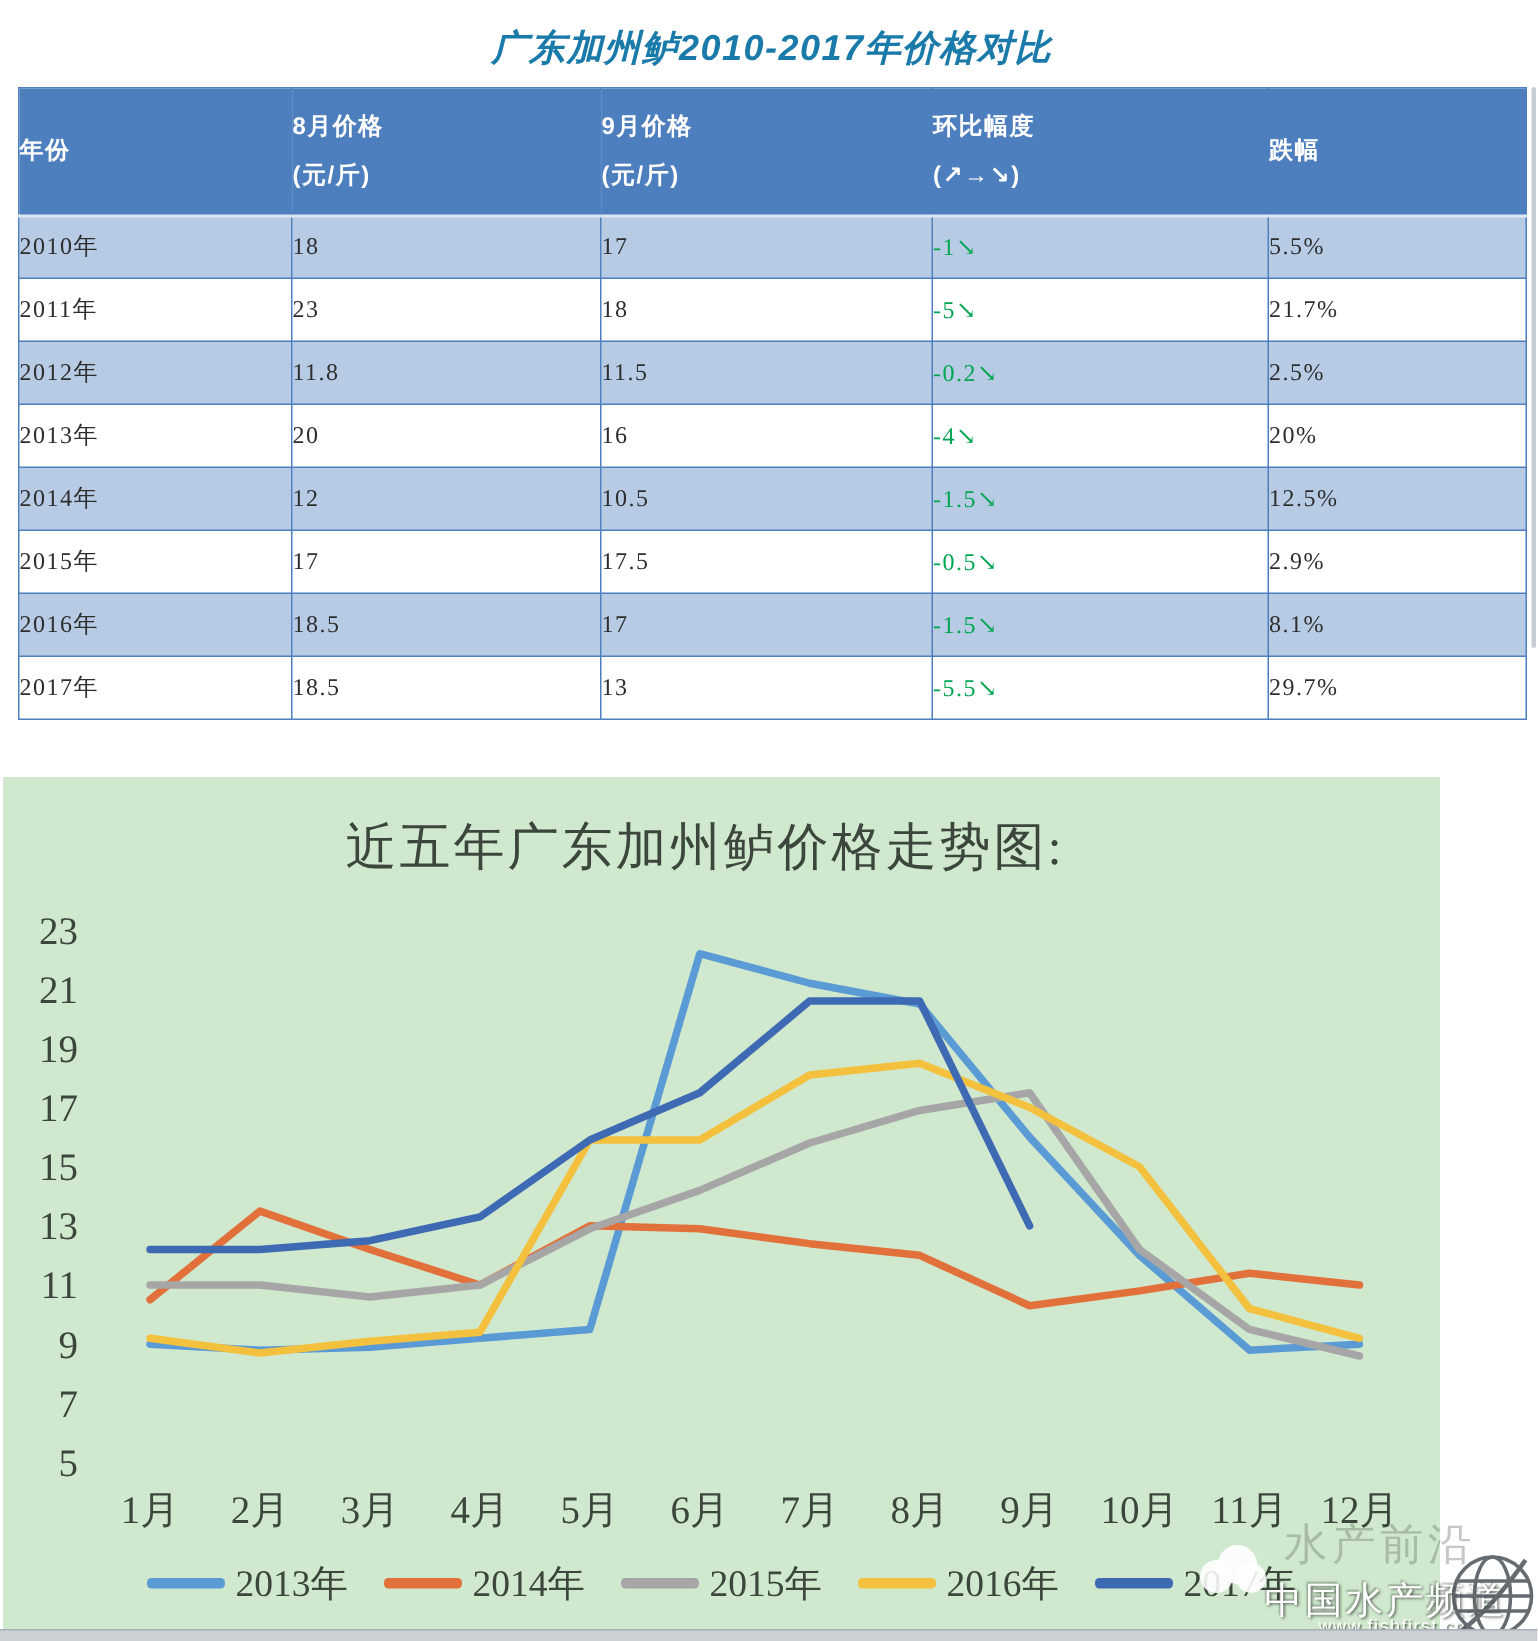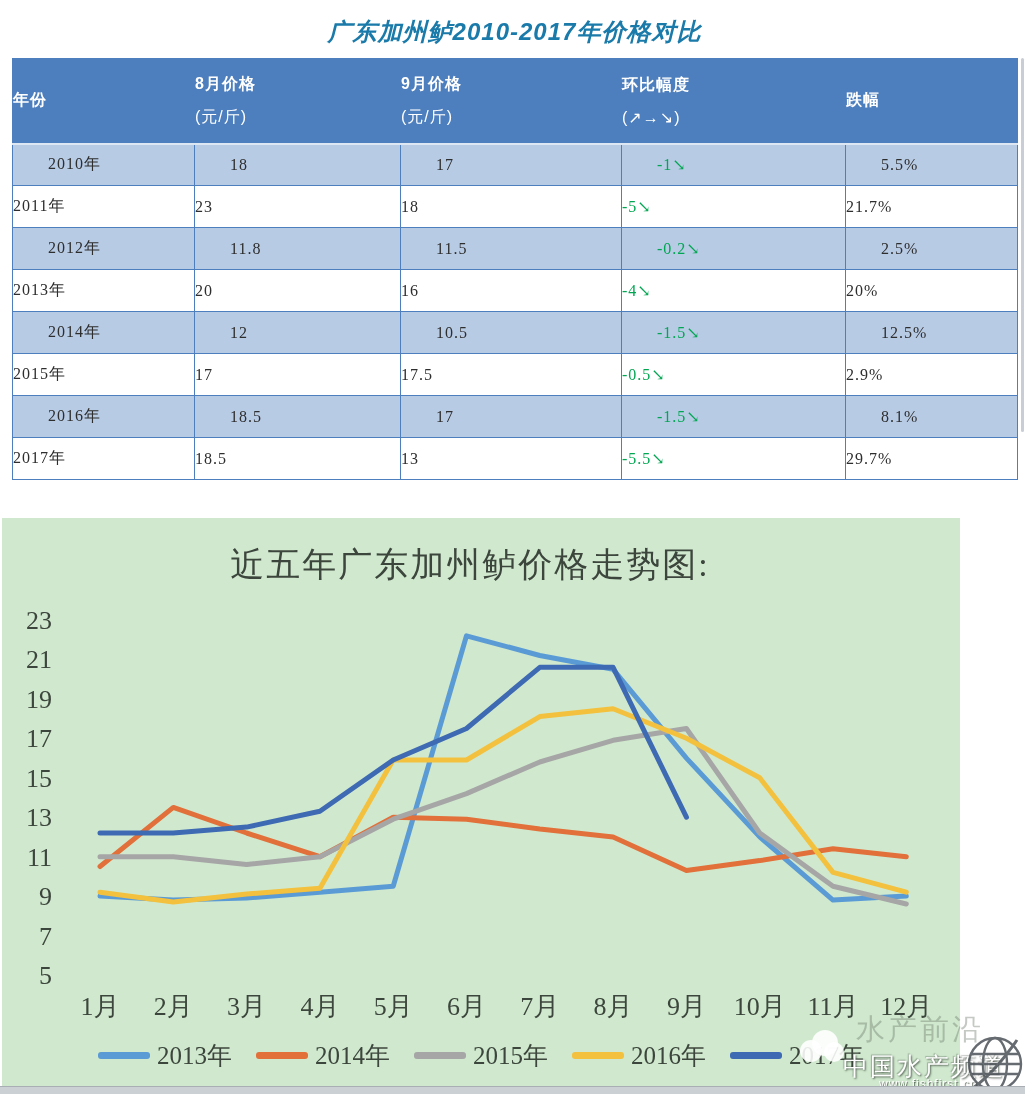--- a/index.html
+++ b/index.html
@@ -12,24 +12,24 @@
     text-align:center; font-size:24px; font-weight:bold; color:#1a7aa9;
     letter-spacing:1px;font-style:italic; }
 
   
   table.price { position:absolute; left:12px; top:58px; width:1005px;
     border-collapse:collapse; table-layout:fixed; }
   table.price th, table.price td { border:1px solid #4d7ebd; text-align:left; vertical-align:middle; }
   table.price thead th { background:#4d7ebd; color:#ffffff; height:85px;
     font-size:16px; font-weight:bold; letter-spacing:1px;
     border-bottom:2px solid #dde7f3; }
-  table.price thead th .l2 { margin-top:12px; font-weight:normal; }
+  table.price thead th .l2 { margin-top:12px; font-weight:bold; }
   table.price tbody td { height:42px; font-family:"Liberation Serif","DejaVu Serif",serif;
     font-size:16px; color:#2e2e2e; letter-spacing:1px; background:#ffffff; }
-  table.price tbody tr.alt td { background:#b8cbe5;padding-left:35px; }
+  table.price tbody tr.alt td { background:#b8cbe5; }
   table.price tbody td.change { color:#00a651; }
   .col-year{width:182px;} .col-aug{width:206px;} .col-sep{width:221px;}
   .col-chg{width:224px;} .col-drop{width:172px;}
 
   
   .chart-wrap { position:absolute; left:2px; top:518px; width:958px; height:568px;
     background:#d0e9ce;text-align:right; }
   .chart-wrap svg text { font-family:"Liberation Serif","DejaVu Serif",serif; }
   .legend { position:absolute; left:0; top:521px; width:958px; height:32px;
     display:flex; justify-content:center; align-items:center; gap:24px; }

